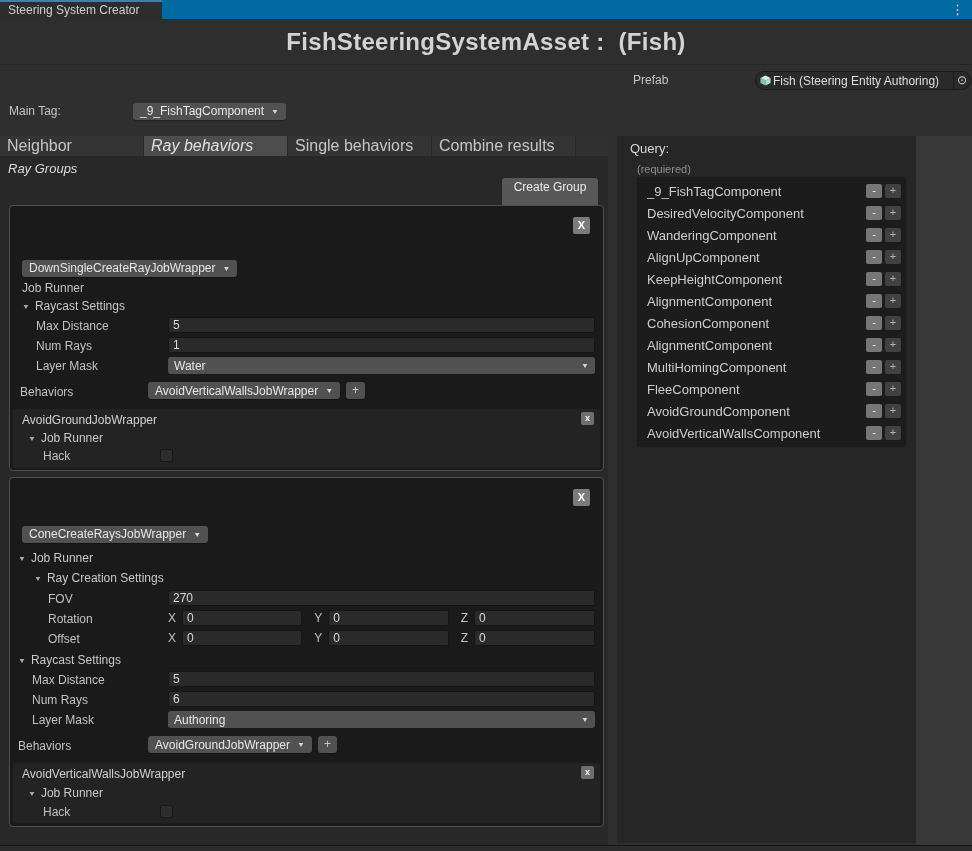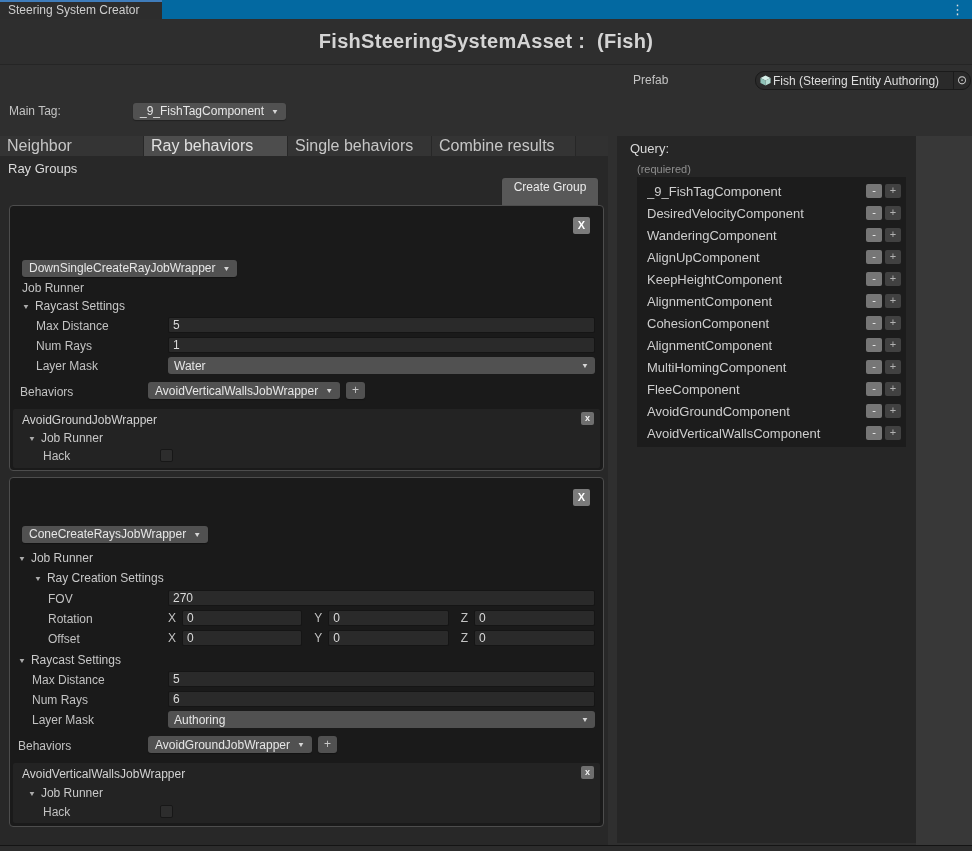--- a/index.html
+++ b/index.html
@@ -11,21 +11,21 @@
   
   .tabbar { position:absolute; top:0; left:0; width:972px; height:19px; background:#0369a1; }
   .doc-tab { position:absolute; left:0; top:0; height:19px; width:162px; background:#2d2d2d;
              border-top:2px solid #3f7cba; color:#cfcfcf; font-size:12px; line-height:16px;
              padding-left:8px; }
   .kebab { position:absolute; right:8px; top:1px; color:#e0e0e0; font-size:13px; line-height:17px; }
 
   
   .header { position:absolute; top:19px; left:0; width:972px; height:46px; background:#2e2e2e;
             border-bottom:1px solid #252525; display:flex; align-items:center; justify-content:center; }
-  .header .title { font-size:20px; font-weight:bold; color:#d4d4d4; white-space:pre; letter-spacing:.3px; }
+  .header .title { font-size:24px; font-weight:bold; color:#d4d4d4; white-space:pre; letter-spacing:.3px; }
 
   
   .lbl { position:absolute; font-size:12px; color:#c3c3c3; white-space:nowrap; }
   .obj-field { position:absolute; left:755px; top:71px; width:216px; height:19px; background:#2a2a2a;
                border:1px solid #1a1a1a; border-radius:9px; display:flex; align-items:center; }
   .obj-field .cube { display:flex; margin:0 2px 0 4px; }
   .obj-field .obj-text { flex:1; font-size:12px; color:#dedede; white-space:nowrap; overflow:hidden; }
   .obj-picker { width:17px; align-self:stretch; border-left:1px solid #1b1b1b; color:#c8c8c8;
                 font-size:12px; text-align:center; line-height:17px; }
 
@@ -33,26 +33,26 @@
            padding:0 7px; font-size:12px; color:#e6e6e6; white-space:nowrap; box-shadow:0 1px 1px rgba(0,0,0,.3); }
   .popup .caret { font-size:8px; color:#d6d6d6; margin-left:7px; transform:scaleY(.85); }
 
   .abs { position:absolute; }
   .rowflex { display:flex; align-items:center; }
 
   
   .tabstrip { position:absolute; top:136px; left:0; width:608px; height:20px; display:flex; background:#2b2b2b; }
   .tab { width:144px; height:20px; background:#343434; border-right:1px solid #272727; color:#c6c6c6;
          font-size:16px; line-height:20px; padding-left:7px; }
-  .tab.active { background:#4d4d4d; color:#e0e0e0; }
+  .tab.active { background:#4d4d4d; color:#e0e0e0;font-style:italic; }
   .tab-filler { flex:1; background:#313131; }
 
   
   .left-content { position:absolute; top:156px; left:0; width:608px; height:689px; background:#282828; }
-  .raygroups-title { position:absolute; left:8px; top:5px; font-size:13px; color:#dbdbdb; }
+  .raygroups-title { position:absolute; left:8px; top:5px; font-size:13px; color:#dbdbdb;font-style:italic; }
   .create-group-btn { position:absolute; right:10px; top:22px; width:96px; height:31px; background:#585858;
                       border-radius:3px; color:#eaeaea; font-size:12px; text-align:center; line-height:19px;
                       box-shadow:0 1px 1px rgba(0,0,0,.35); }
 
   .group-box { position:absolute; left:9px; width:595px; background:#1a1a1a; border:1px solid #4d4d4d;
                border-radius:4px; }
   #group1 { top:49px; height:266px; }
   #group2 { top:321px; height:350px; }
 
   .xbtn { position:absolute; top:11px; right:13px; width:17px; height:17px; background:#7b7b7b;

